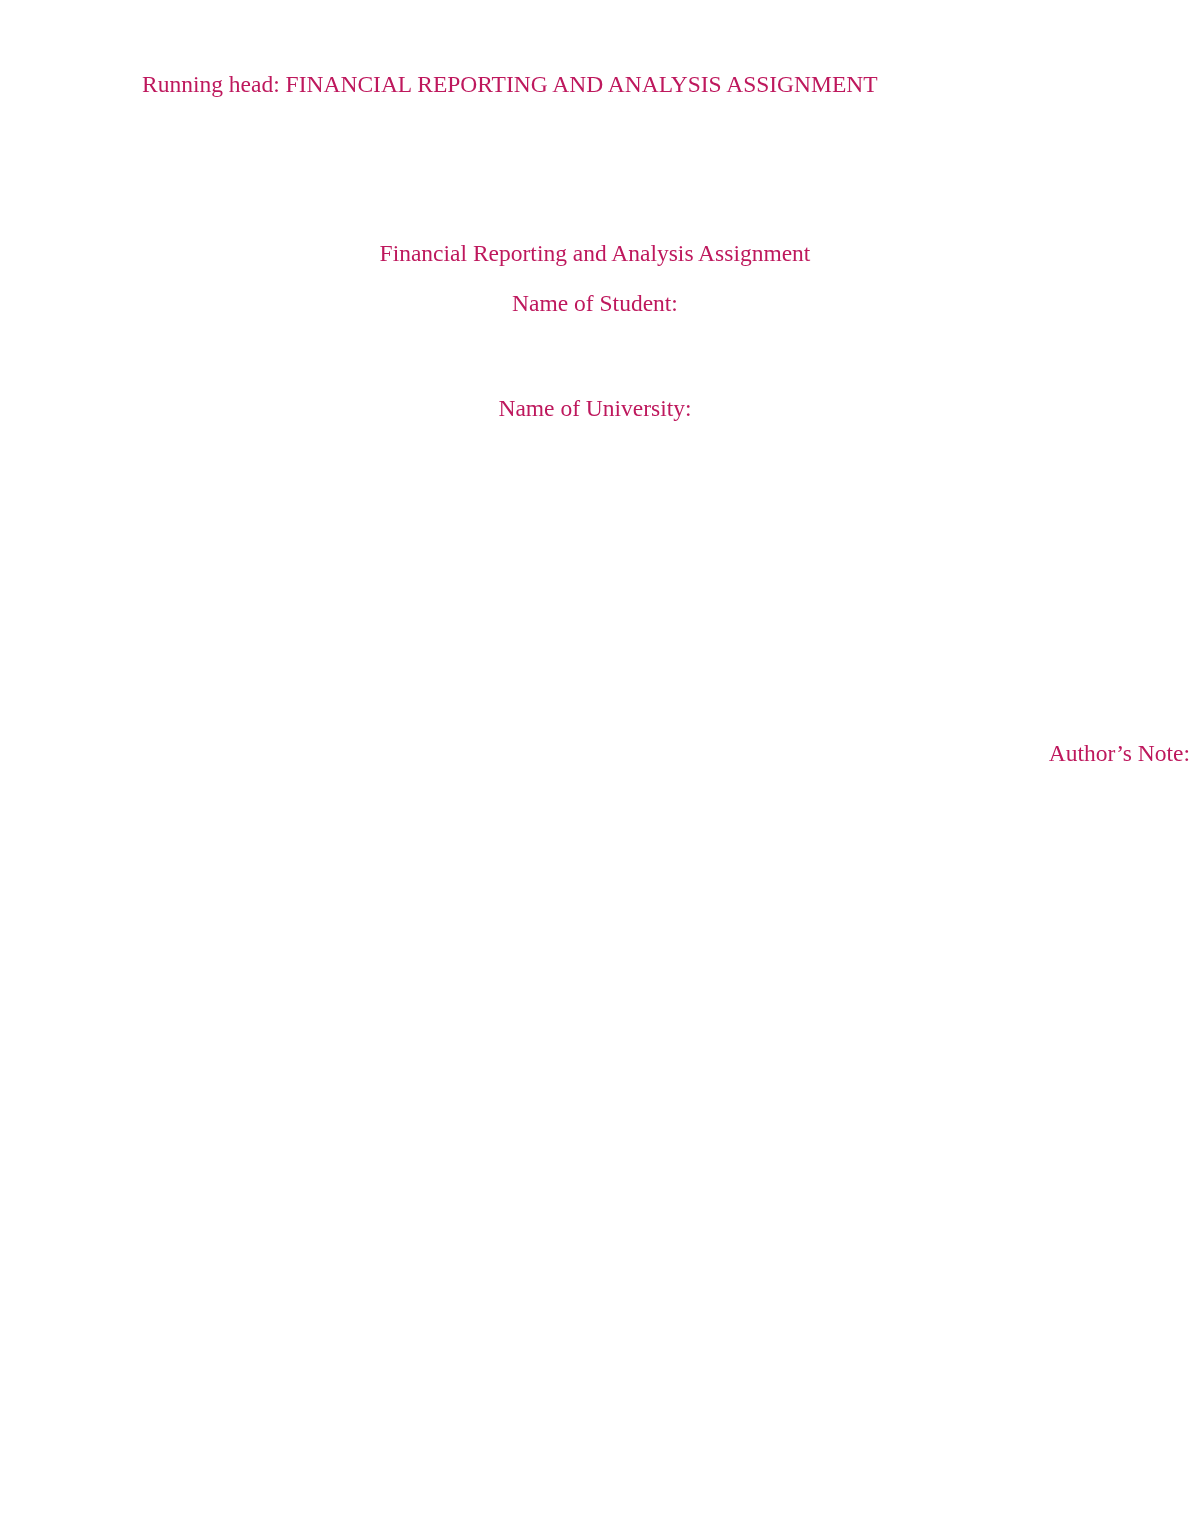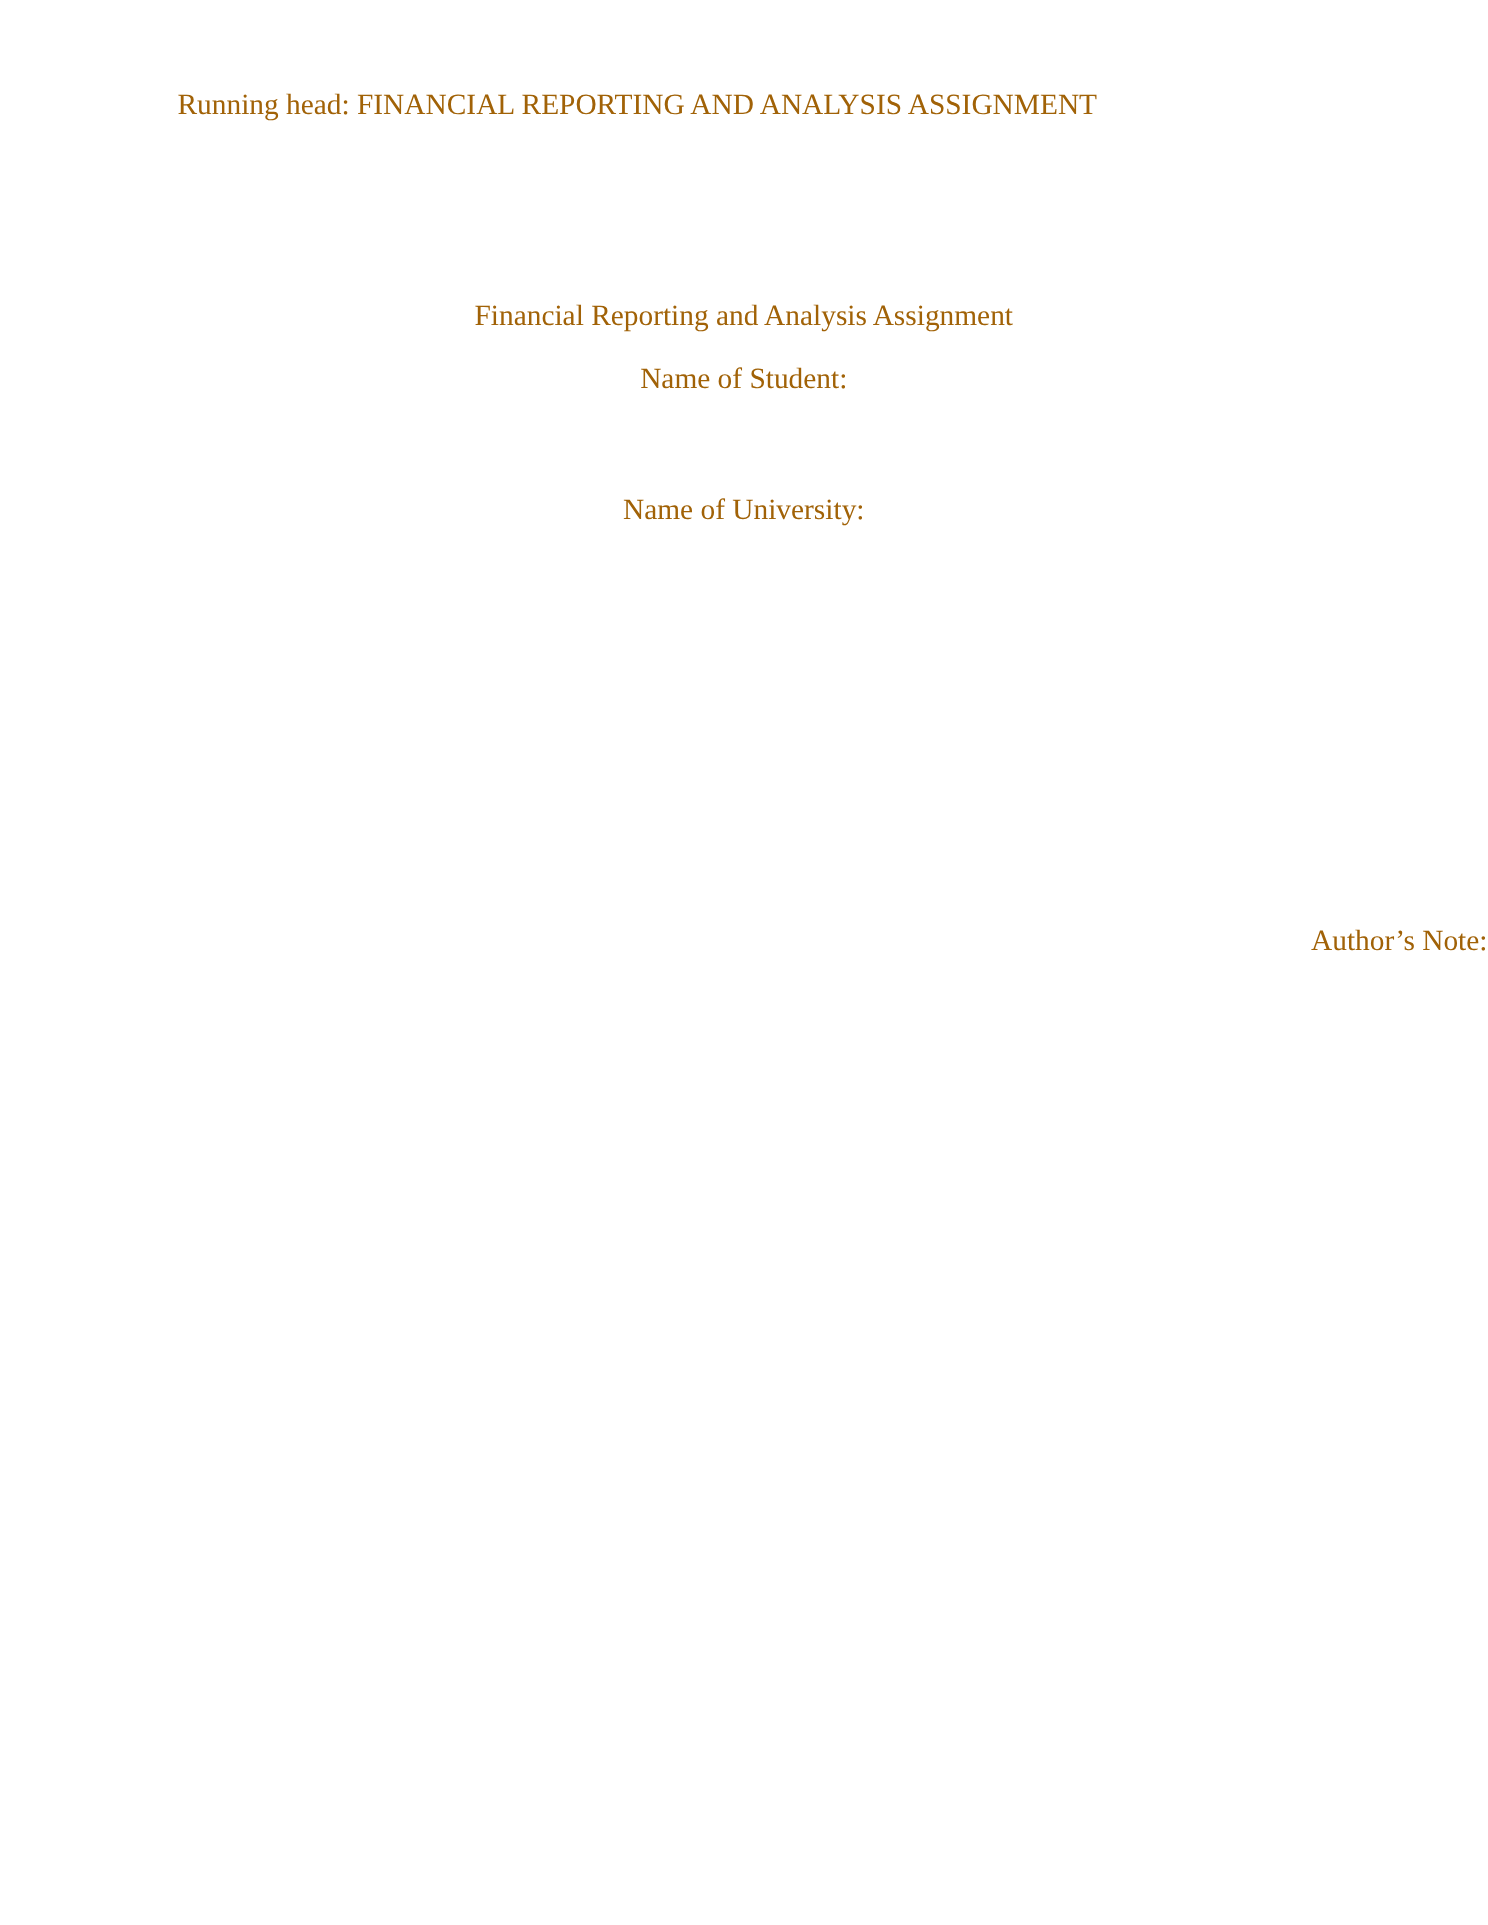--- a/index.html
+++ b/index.html
@@ -11,21 +11,21 @@
     width: 1190px;
     height: 1540px;
   }
   .page {
     position: relative;
     width: 1190px;
     height: 1152px;
     background: #ffffff;
     font-family: "Liberation Serif", "DejaVu Serif", serif;
     font-size: 23.5px;
-    color: #a16207;
+    color: #be185d;
     overflow: hidden;
   }
   .running-head {
     position: absolute;
     left: 142px;
     top: 73px;
     line-height: 1;
     white-space: nowrap;
   }
   .center-line {

